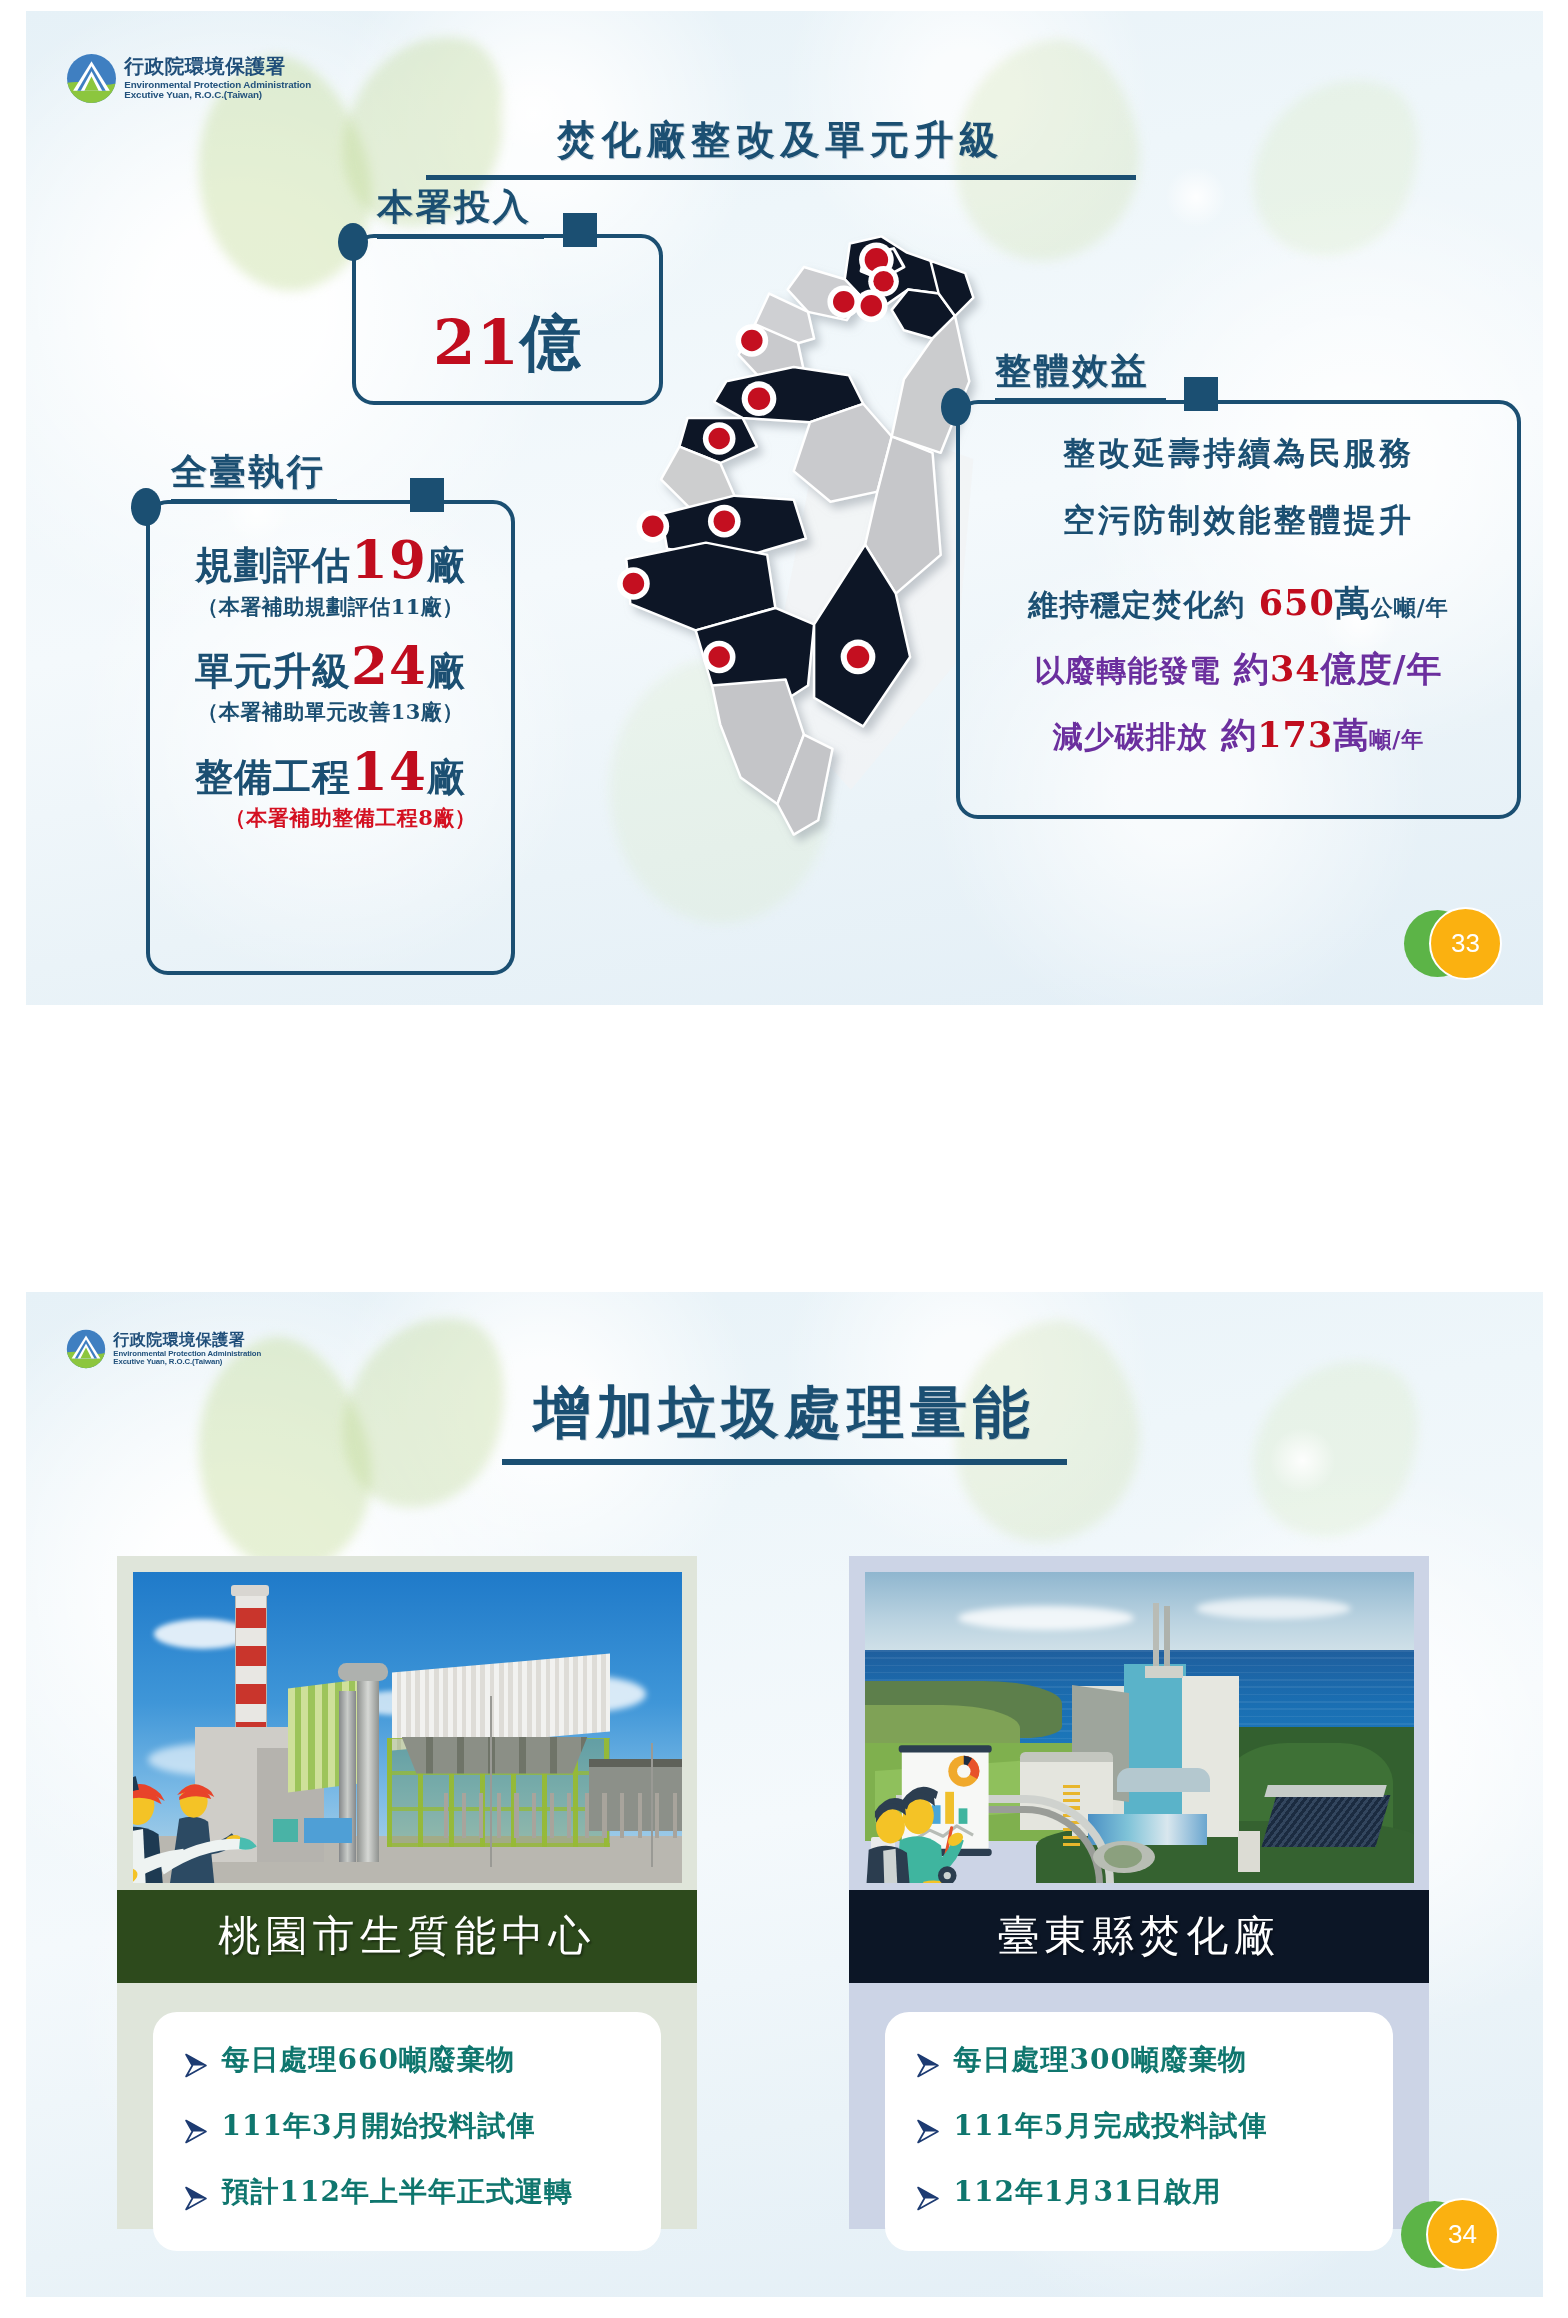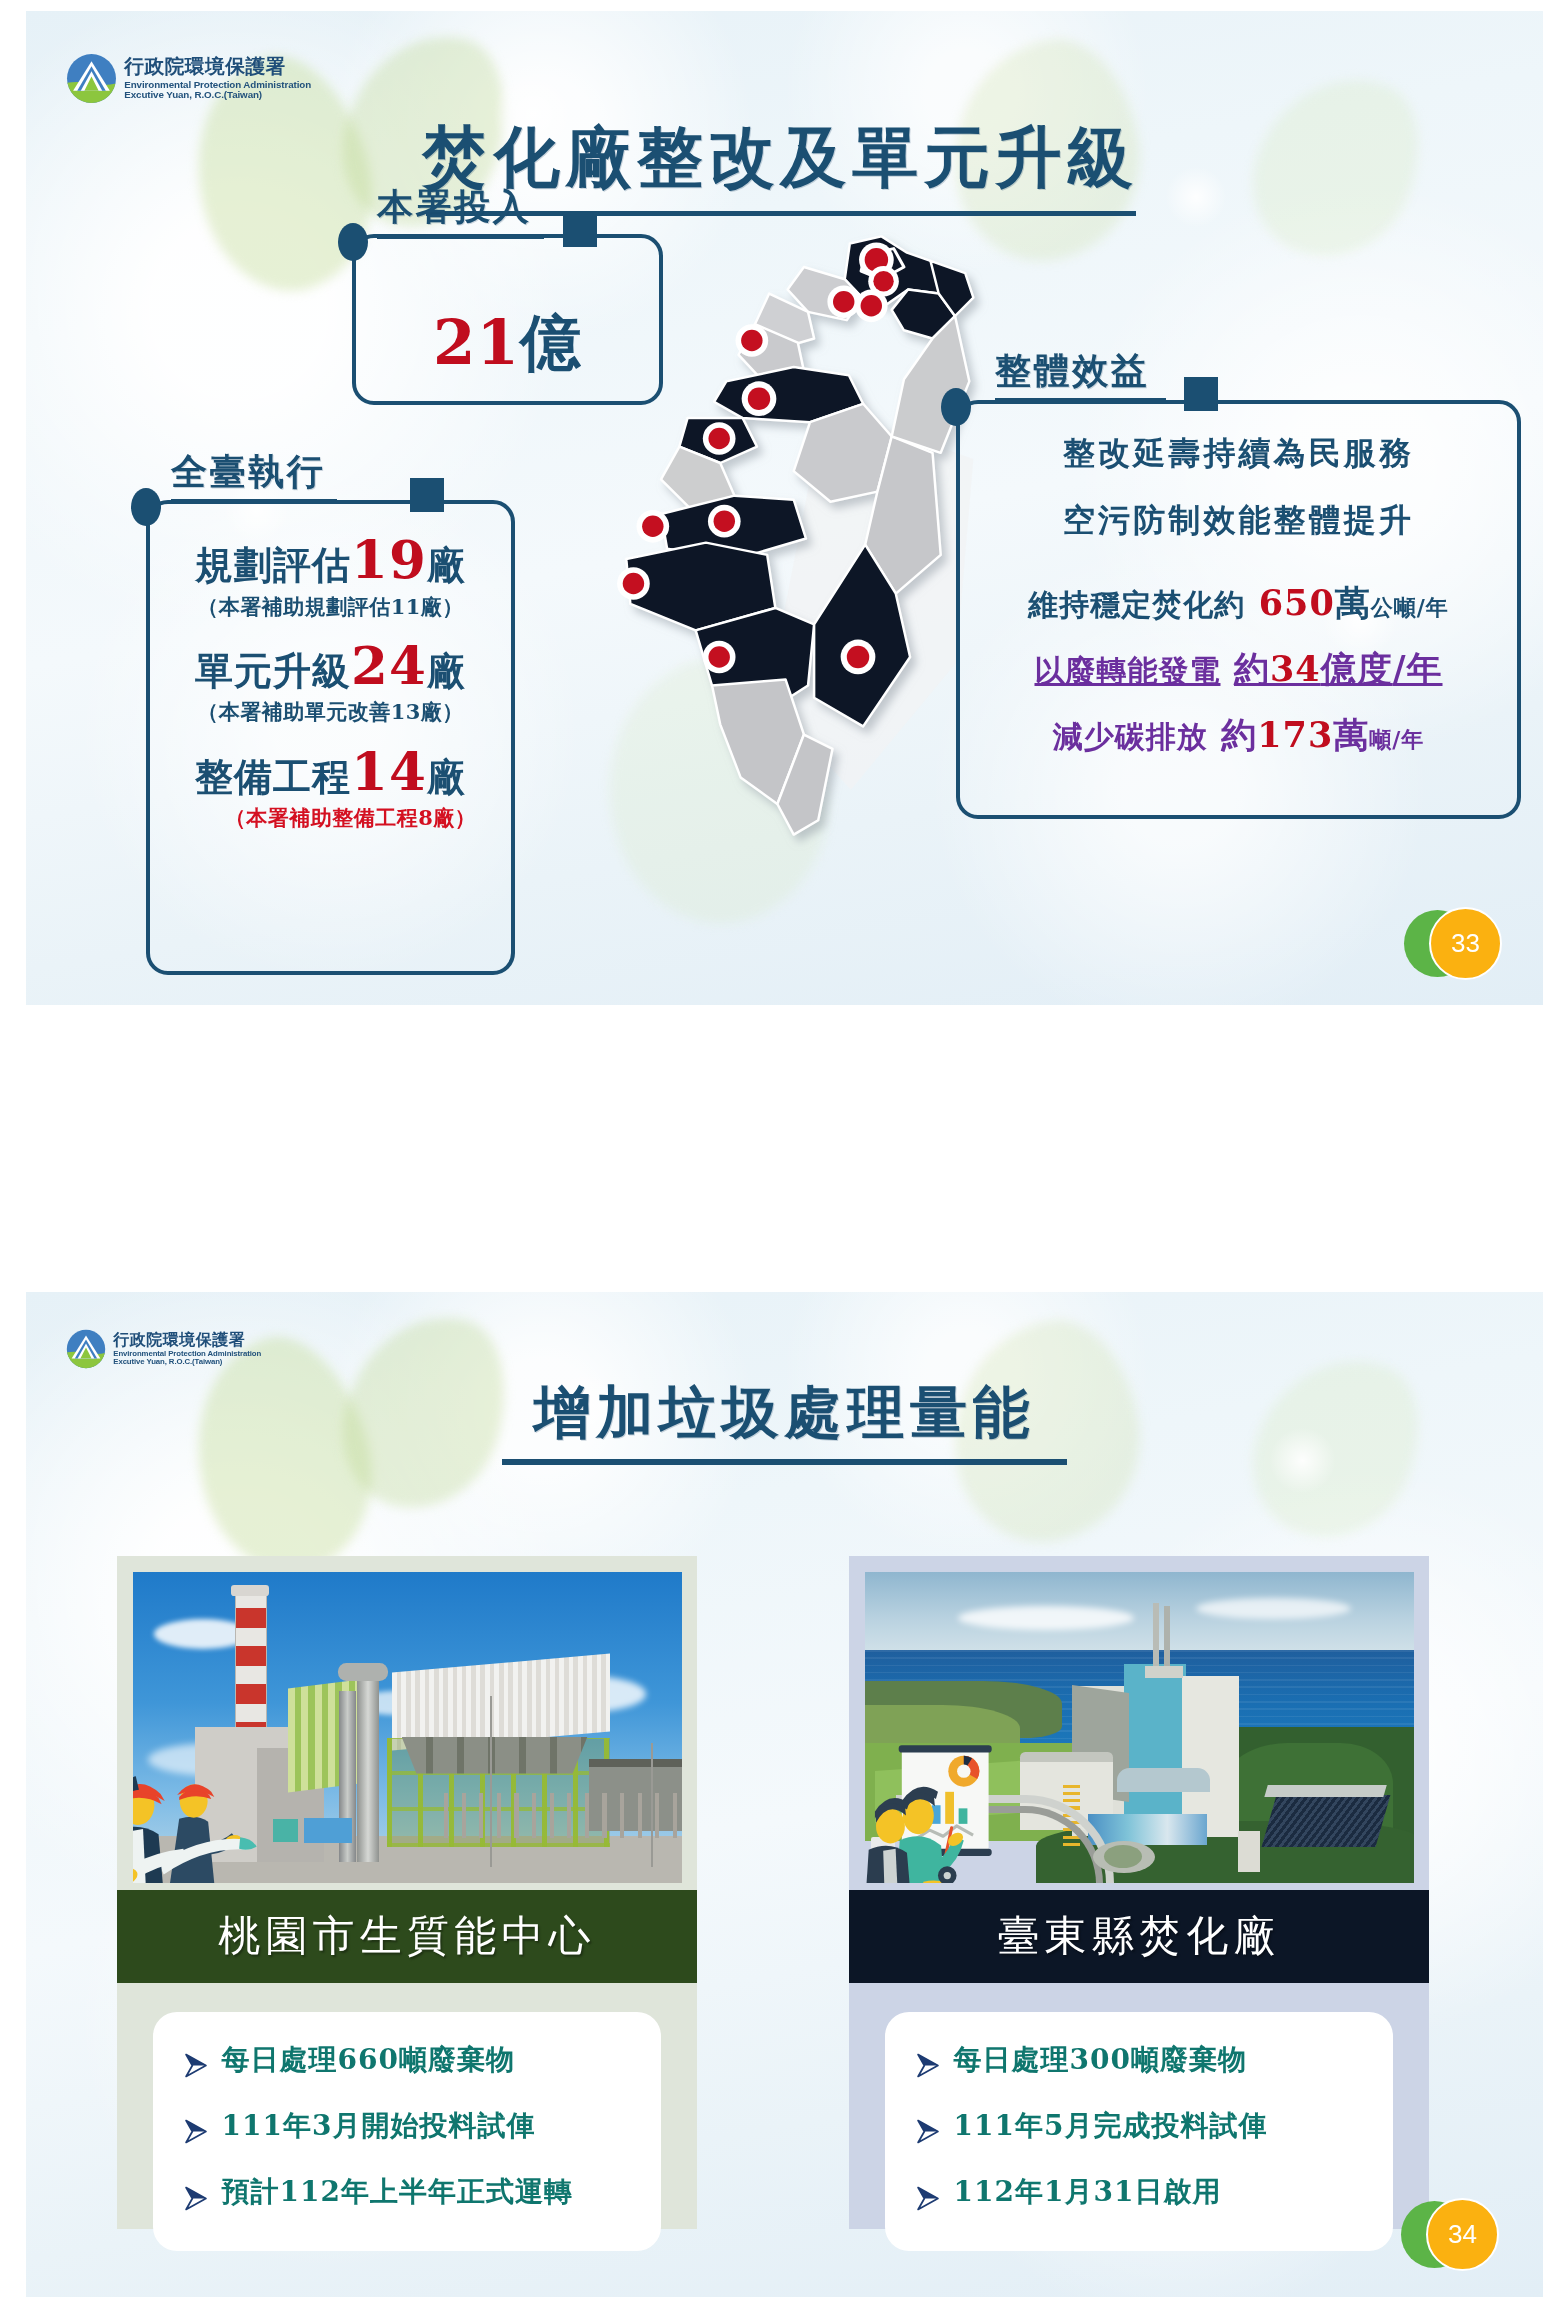--- a/index.html
+++ b/index.html
@@ -61,21 +61,21 @@
   .logo-en1 { margin-top: 2.1px; }
 
   
   .slide-title {
     position: absolute; text-align: center;
     font-family: "DejaVu Serif", "Liberation Serif", serif;
     font-weight: 700; color: #1b4f72;
     letter-spacing: 5.7px; white-space: nowrap;
     text-shadow: 1px 1px 0 rgba(20,60,95,.22);
   }
-  #title-one { left: 0; right: 8px; top: 102px; font-size: 66px; }
+  #title-one { left: 0; right: 8px; top: 102px; font-size: 39px; }
   #title-two { left: 0; right: 0; top: 1362px; font-size: 57px; }
   .title-rule { height: 5.7px; background: #1b4f72; margin: 7.3px auto 0; }
   #title-one .title-rule { width: 710px; }
   #title-two .title-rule { width: 565px; }
 
   
   .callout { position: absolute; }
   .callout-body {
     position: absolute; left: 0; top: 0;
     border: 4.7px solid #1b4f72;
@@ -395,21 +395,21 @@
       <div class="ben-head" style="margin-bottom:23px;">整改延壽持續為民服務</div>
       <div class="ben-head" style="margin-bottom:37px;">空污防制效能整體提升</div>
 
       <div class="ben-stat navy" style="margin-bottom:18.6px;">
         <span class="lbl">維持穩定焚化約</span>
         <span class="val">
           <span></span><span class="num">650</span><span>萬</span><span class="small">公噸/年</span>
         </span>
       </div>
 
-      <div class="ben-stat purple" style="margin-bottom:18.6px;text-decoration:underline;">
+      <div class="ben-stat purple" style="margin-bottom:18.6px;">
         <span class="lbl">以廢轉能發電</span>
         <span class="val">
           <span>約</span><span class="num">34</span><span>億度</span><span>/年</span>
         </span>
       </div>
 
       <div class="ben-stat purple">
         <span class="lbl">減少碳排放</span>
         <span class="val">
           <span>約</span><span class="num">173</span><span>萬</span><span class="small">噸/年</span>

